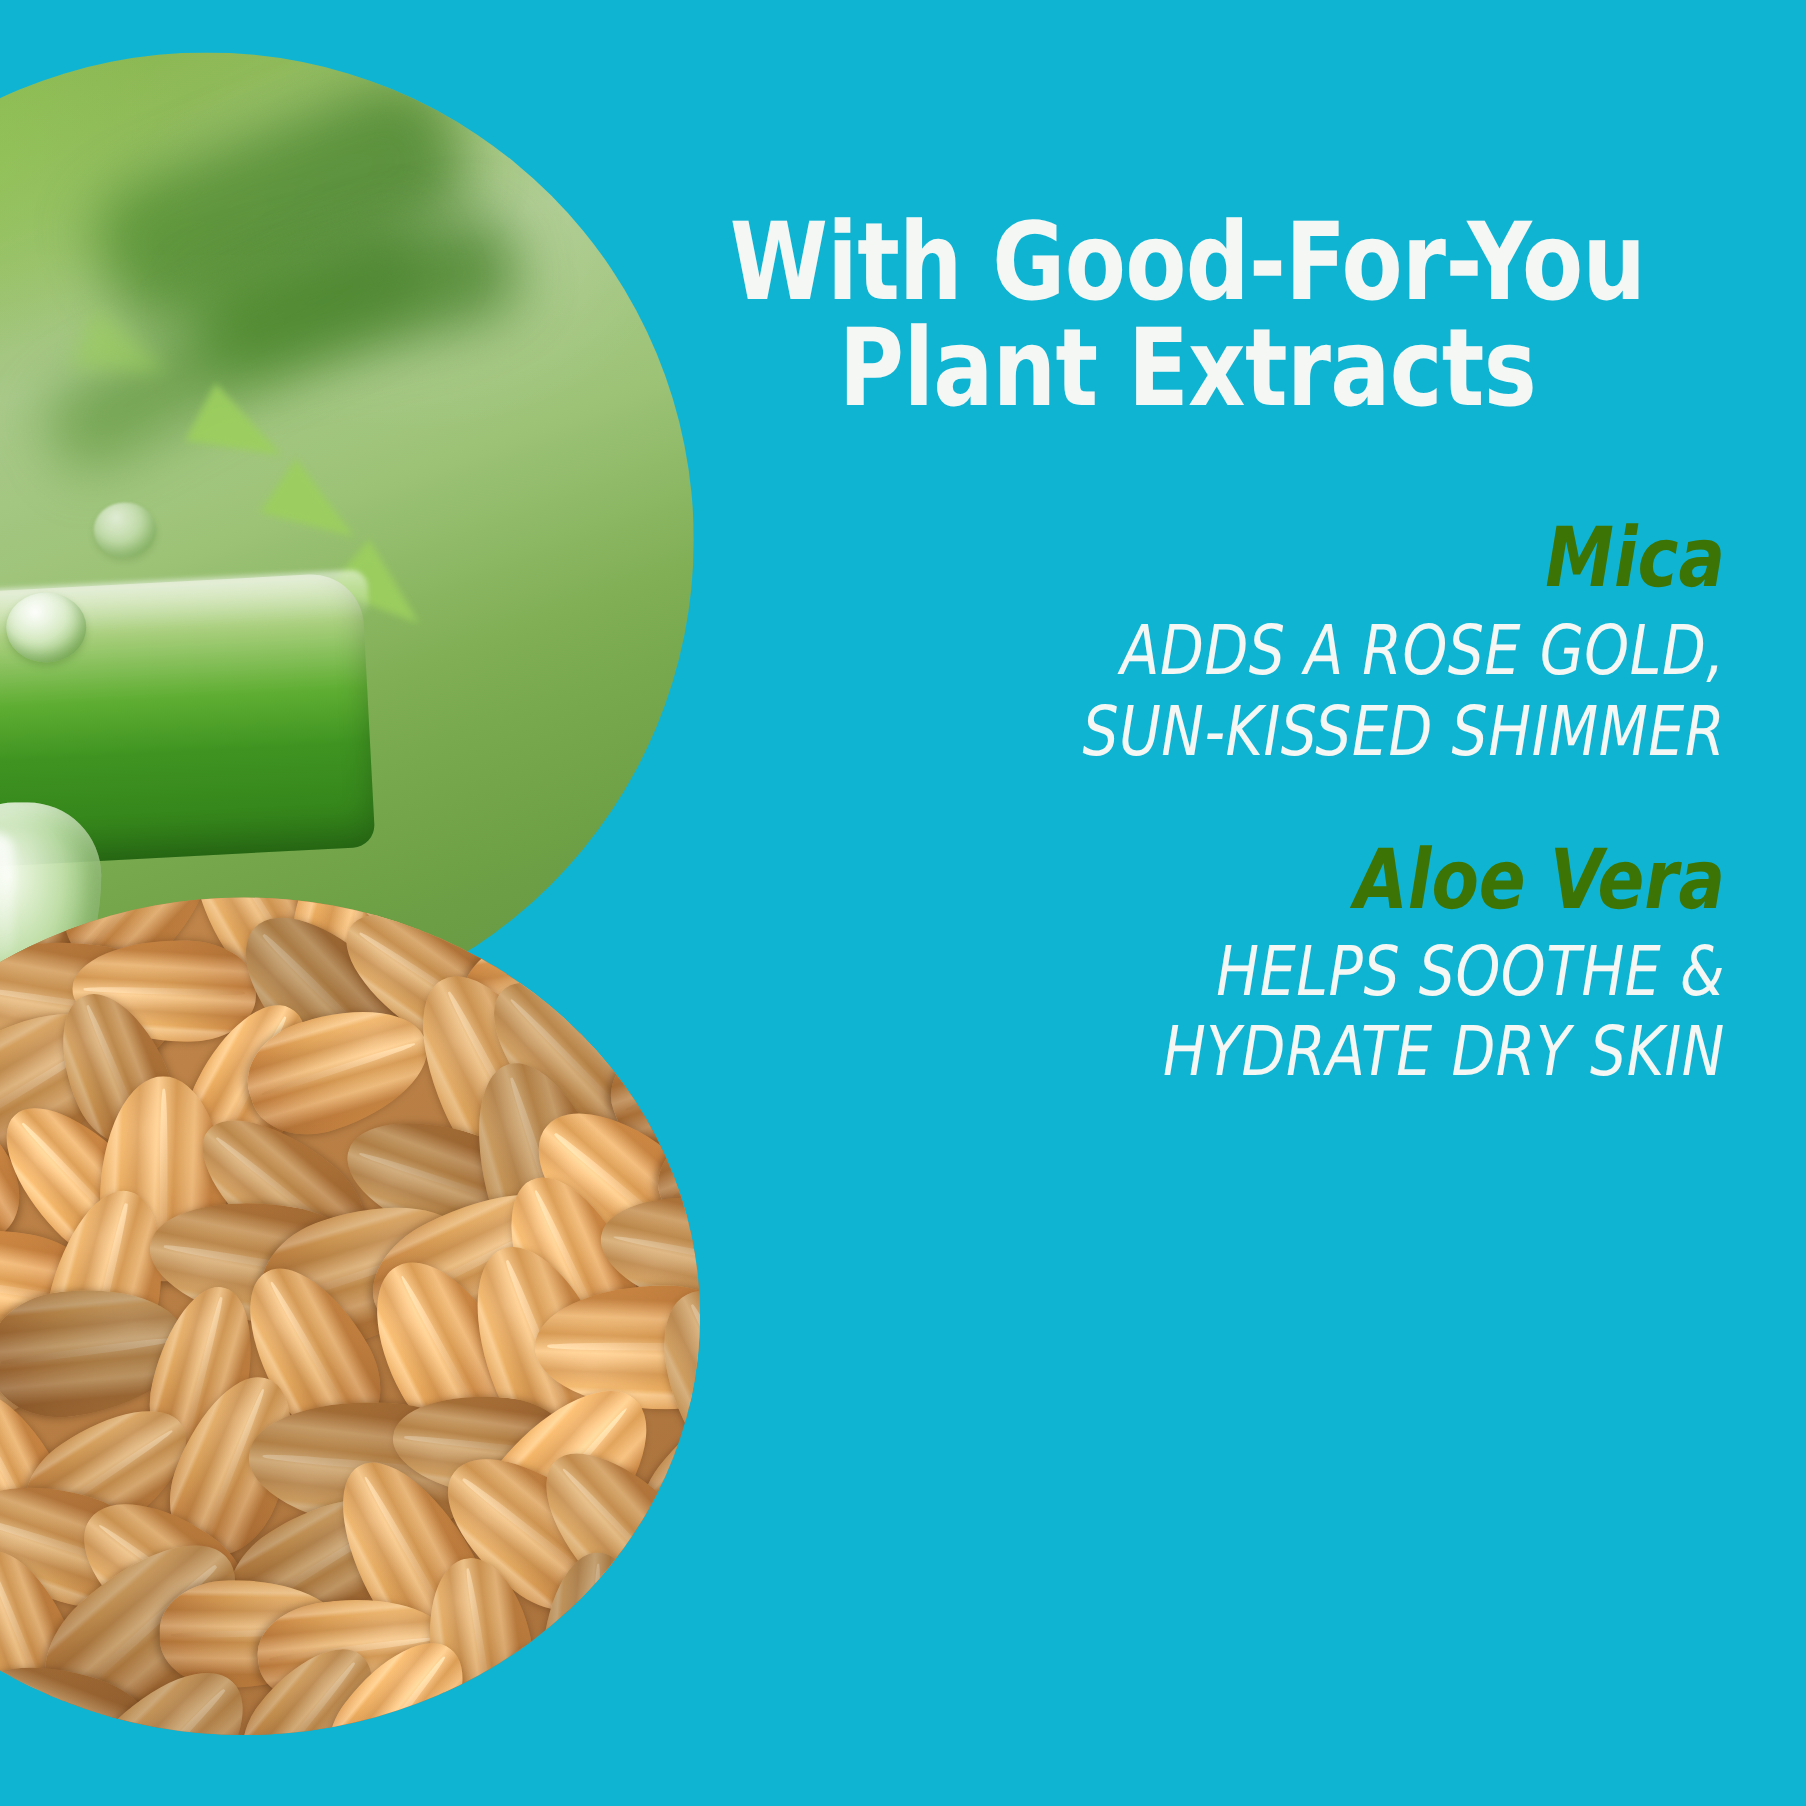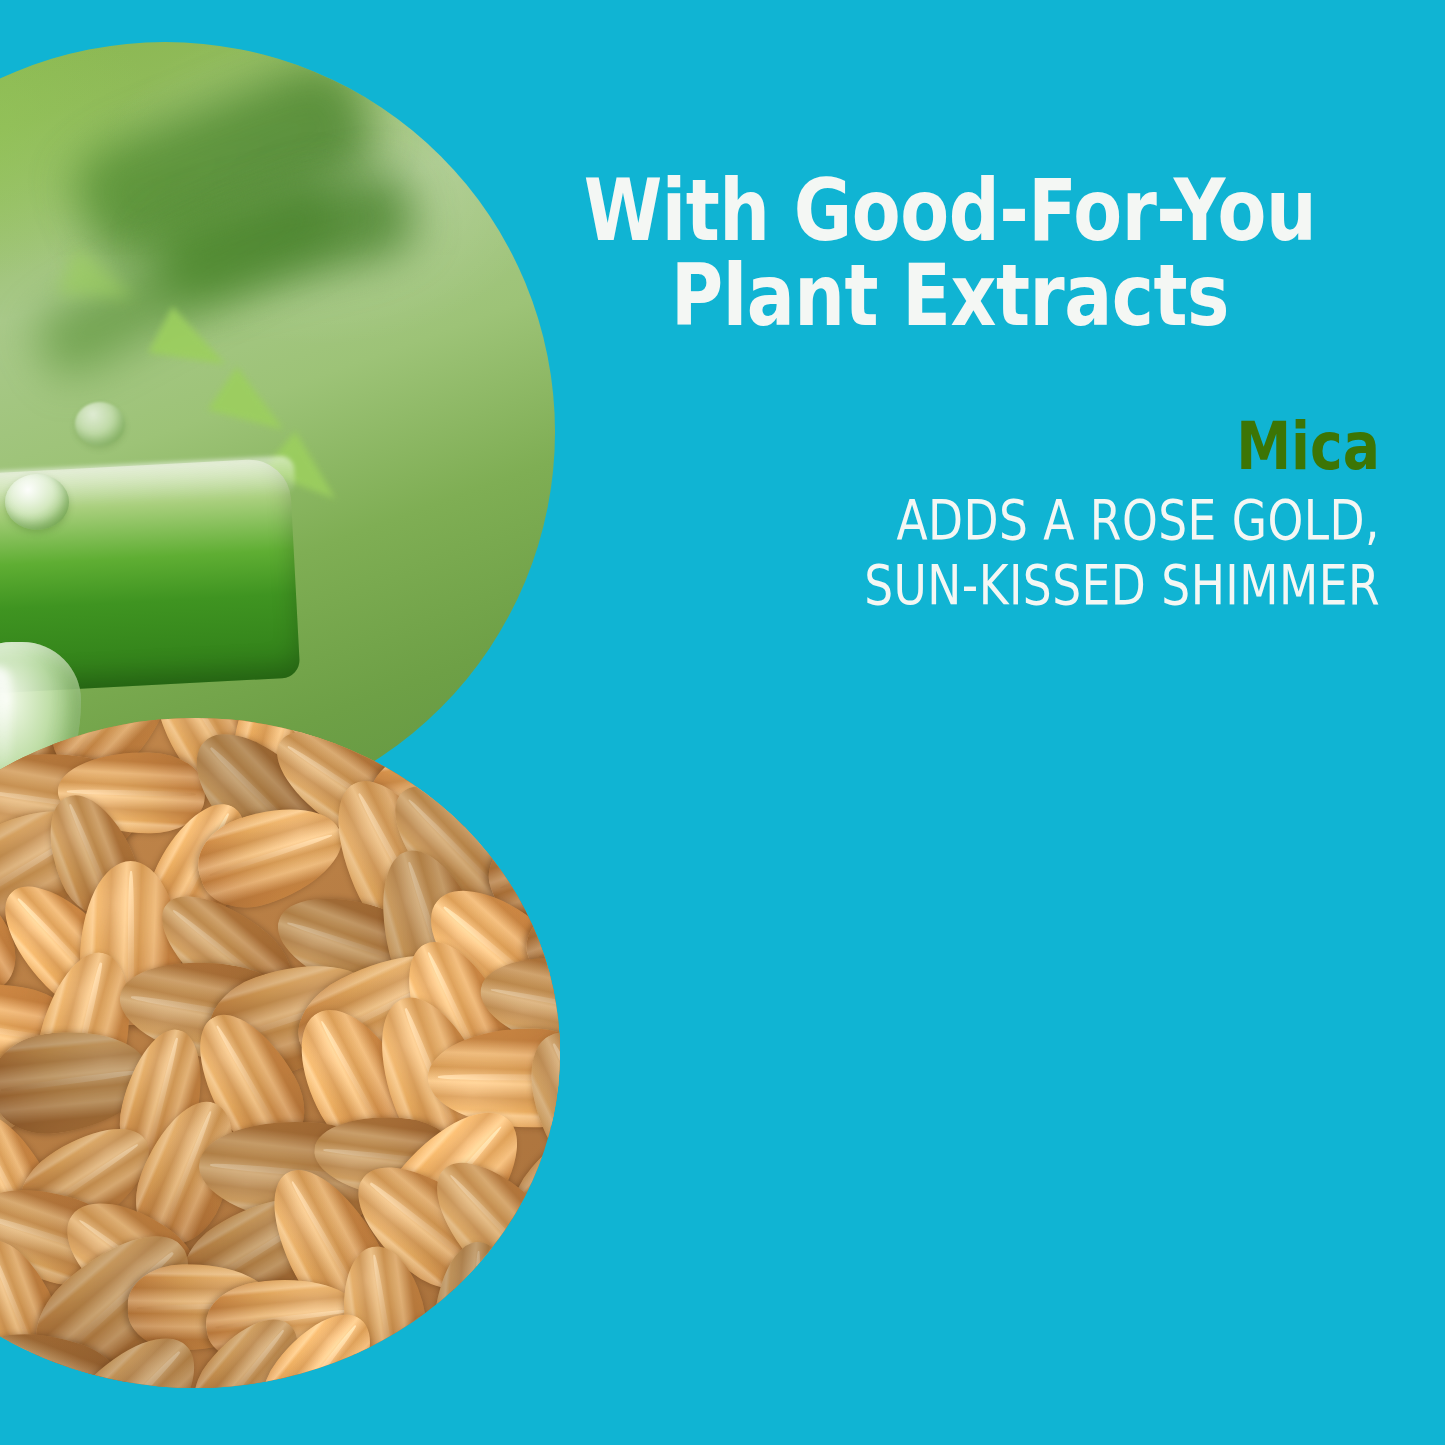--- a/index.html
+++ b/index.html
@@ -186,21 +186,21 @@
     line-height: 0.99;
     letter-spacing: -0.5px;
     color: #f4f7f4;
     text-align: center;
     transform: scaleX(0.92);
     transform-origin: center top;
   }
   #headline .hl-line { display: block; white-space: nowrap; }
 
   .ingredient-block { margin-top: 52px; }
-  #ingredient-list { padding-top: 22px; }
+  #ingredient-list { padding-top: 22px; font-style: italic; }
 
   .ingredient-name {
     margin: 0;
     font-family: "DejaVu Sans Condensed", "Liberation Sans Narrow", "Liberation Sans", sans-serif;
     font-weight: bold;
     font-size: 66px;
     line-height: 1.06;
     color: #3c7505;
     white-space: nowrap;
     transform: scaleX(0.93);
@@ -341,17 +341,24 @@
     <div id="ingredient-list">
 
       <div class="ingredient-block">
         <p class="ingredient-name">Mica</p>
         <p class="ingredient-desc">
           <span class="desc-line">ADDS A ROSE GOLD,</span>
           <span class="desc-line">SUN-KISSED SHIMMER</span>
         </p>
       </div>
 
+      <div class="ingredient-block">
+        <p class="ingredient-name">Aloe Vera</p>
+        <p class="ingredient-desc">
+          <span class="desc-line">HELPS SOOTHE &amp;</span>
+          <span class="desc-line">HYDRATE DRY SKIN</span>
+        </p>
+      </div>
 
 
     </div>
   </div>
 </div>
 
 </body></html>

